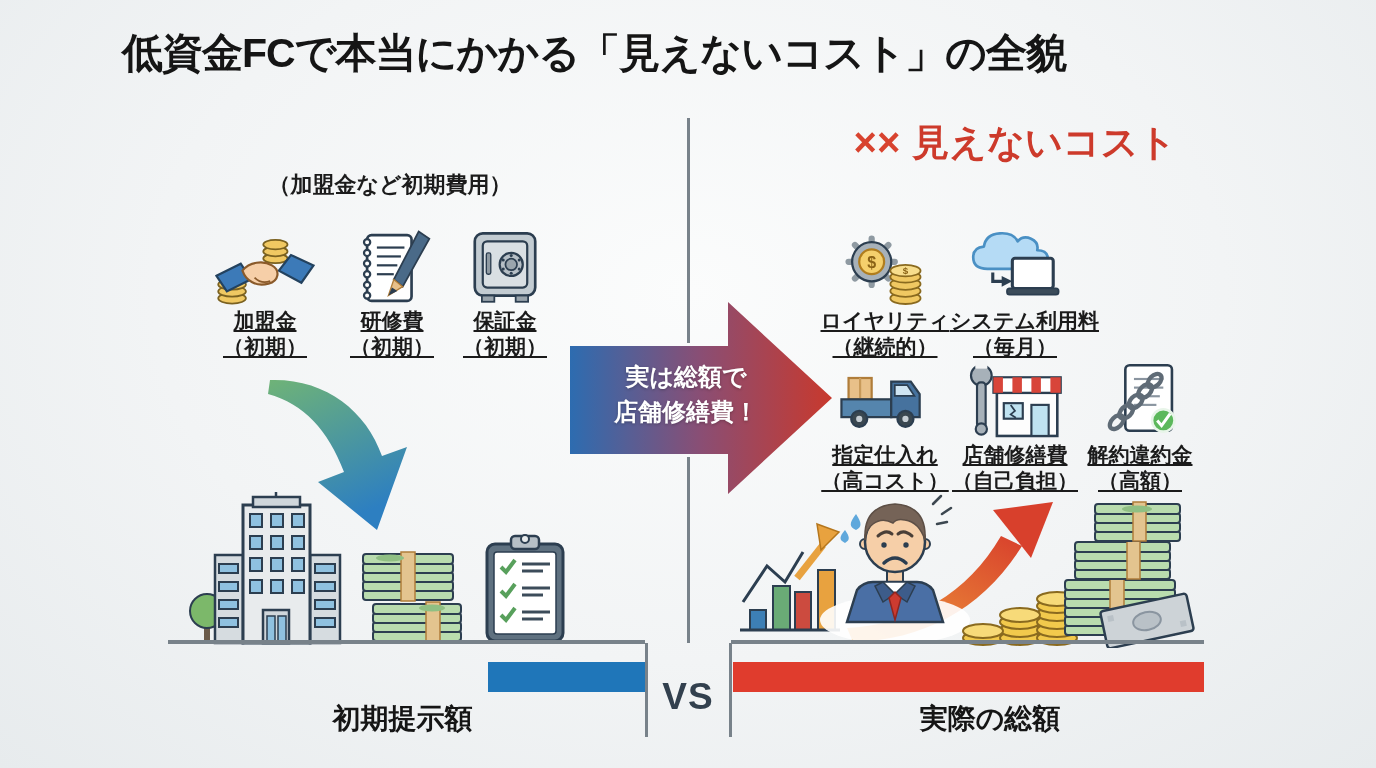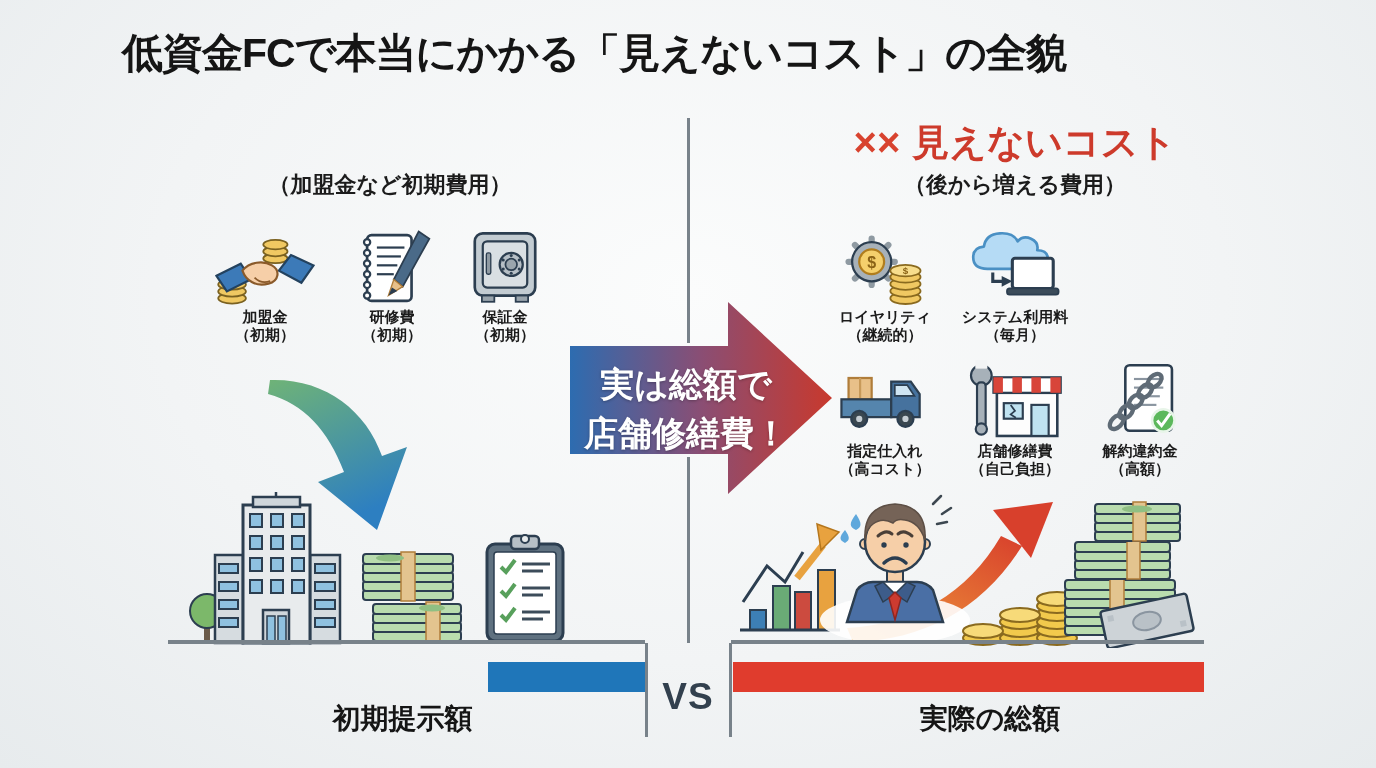--- a/index.html
+++ b/index.html
@@ -18,56 +18,55 @@
   }
   .col-header{display:flex;align-items:center;justify-content:center;gap:12px;font-weight:900;}
   .marks{font-size:40px;line-height:1;}
   .heading{font-size:37px;line-height:1;}
   .blue{color:#2579b8;}
   .red{color:#cd3a2b;}
   .red-marks{color:#d8432f;}
   .col-sub{font-size:22px;font-weight:800;color:#1b1b1b;text-align:center;}
   .item{width:130px;text-align:center;}
   .item .icon{height:82px;display:flex;align-items:flex-end;justify-content:center;}
-  .item .lbl,.item .sub{font-size:15px;font-weight:800;color:#1b1b1b;line-height:1.22;white-space:nowrap;}
+  .item .lbl,.item .sub{font-size:21px;font-weight:800;color:#1b1b1b;line-height:1.22;white-space:nowrap;text-decoration:underline;}
   .divider{width:3px;background:#78828a;}
   .groundline{height:4px;background:#78828a;}
   .vbar{width:3px;background:#78828a;}
   .bar{height:30px;}
   .bar-blue{background:#1f76b9;}
   .bar-red{background:#e03c2d;}
   .vs{
     left:645px;top:676px;width:86px;text-align:center;
     font-size:37px;font-weight:900;color:#32404e;letter-spacing:1px;
   }
   .bottom-label{font-size:28px;font-weight:900;color:#151515;text-align:center;white-space:nowrap;}
   .arrow-text{
     left:556px;top:360px;width:260px;text-align:center;
-    font-size:34px;font-weight:900;color:#ffffff;line-height:1.45;
+    font-size:24px;font-weight:900;color:#ffffff;line-height:1.45;
     text-shadow:0 1px 3px rgba(0,0,0,.28);
   }
   svg{display:block;}
 </style>
 </head>
 <body>
 
 <div class="canvas">
 
   <div class="abs title">低資金FCで本当にかかる「見えないコスト」の全貌</div>
 
   <div class="abs divider" style="left:687px;top:118px;height:225px;"></div>
   <div class="abs divider" style="left:687px;top:457px;height:186px;"></div>
 
   <div class="abs col-sub" style="left:205px;top:170px;width:370px;">（加盟金など初期費用）</div>
 
   <div class="abs col-header" style="left:825px;top:122px;width:380px;">
     <span class="marks red-marks">××</span>
     <span class="heading red">見えないコスト</span>
   </div>
-  <div class="abs col-sub" style="left:825px;top:170px;width:380px;">（後から増える費用）</div>
 
   <div class="abs item" style="left:200px;top:226px;">
     <div class="icon">
       <svg width="104" height="80" viewBox="0 0 120 90">
         <g fill="#f0c862" stroke="#7a6120" stroke-width="2">
           <ellipse cx="22" cy="80" rx="16" ry="6"></ellipse>
             <ellipse cx="22" cy="72" rx="16" ry="6"></ellipse>
           <ellipse cx="22" cy="64" rx="16" ry="6"></ellipse>
             <ellipse cx="22" cy="56" rx="16" ry="6"></ellipse>
           <ellipse cx="72" cy="34" rx="14" ry="5.5"></ellipse>

